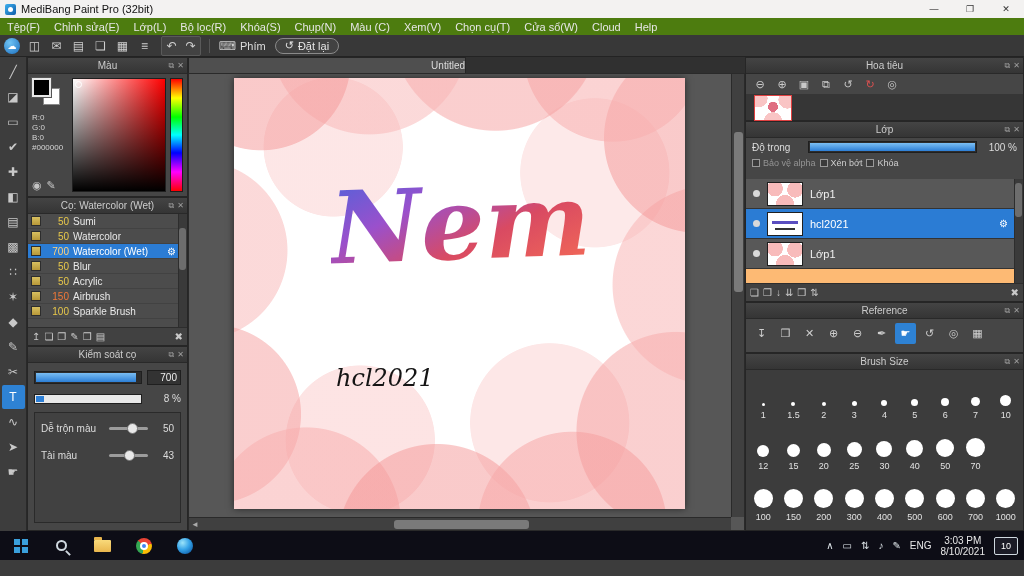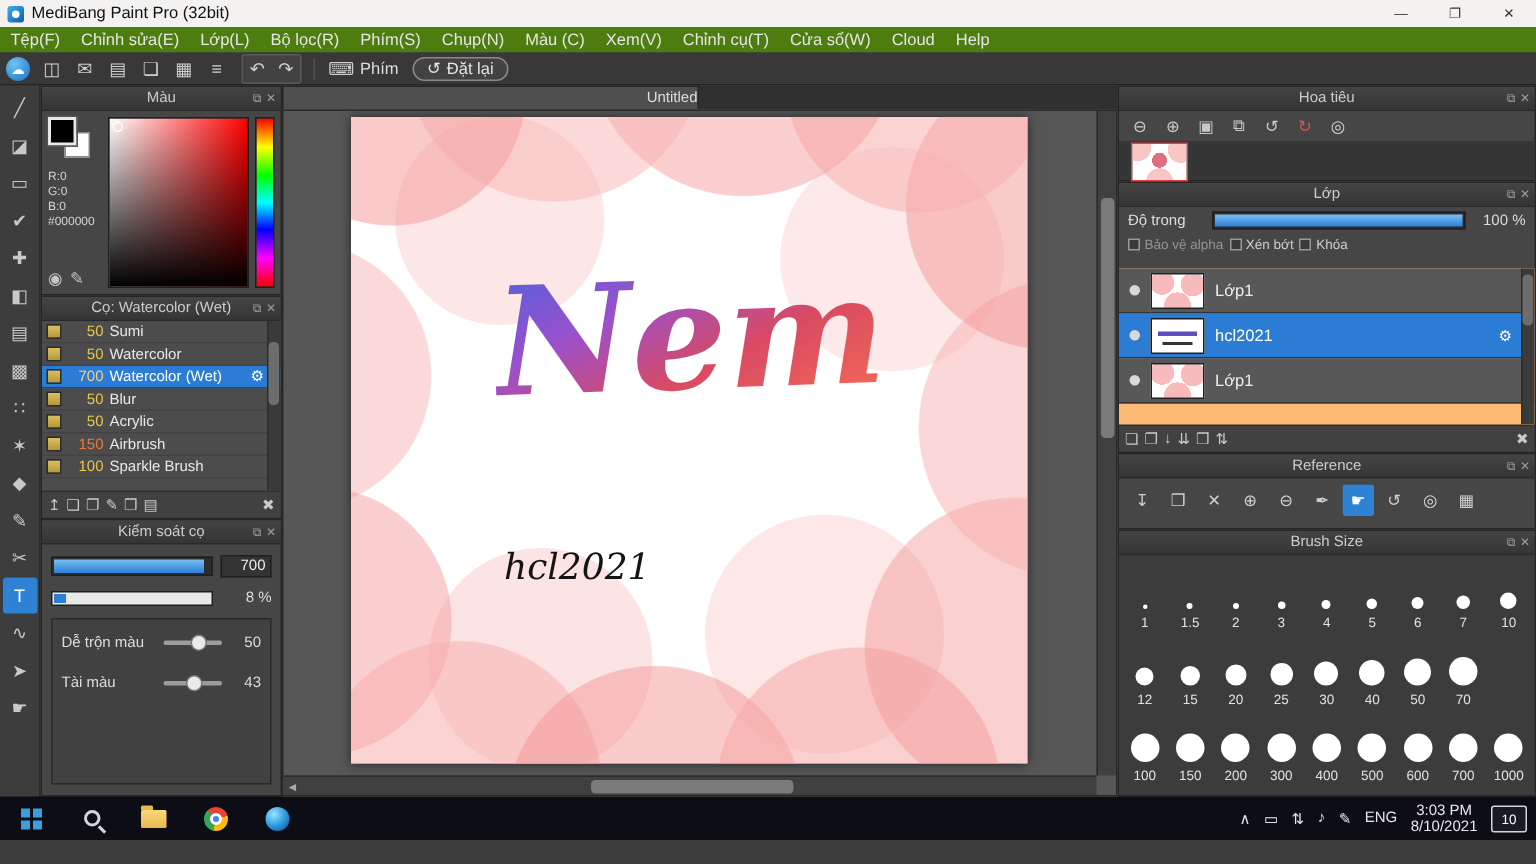--- a/index.html
+++ b/index.html
@@ -197,25 +197,25 @@
       <span class="wc">❐</span>
       <span class="wc">✕</span>
     </div>
   </div>
 
   <div class="menubar">
     <span class="mi">Tệp(F)</span>
     <span class="mi">Chỉnh sửa(E)</span>
     <span class="mi">Lớp(L)</span>
     <span class="mi">Bộ lọc(R)</span>
-    <span class="mi">Phím(S)</span>
+    <span class="mi">Khóa(S)</span>
     <span class="mi">Chụp(N)</span>
     <span class="mi">Màu (C)</span>
     <span class="mi">Xem(V)</span>
-    <span class="mi">Chỉnh cụ(T)</span>
+    <span class="mi">Chọn cụ(T)</span>
     <span class="mi">Cửa sổ(W)</span>
     <span class="mi">Cloud</span>
     <span class="mi">Help</span>
   </div>
 
   <div class="toolbar">
     <span class="tbico blue">☁</span>
     <span class="tbico">◫</span>
     <span class="tbico">✉</span>
     <span class="tbico">▤</span>

